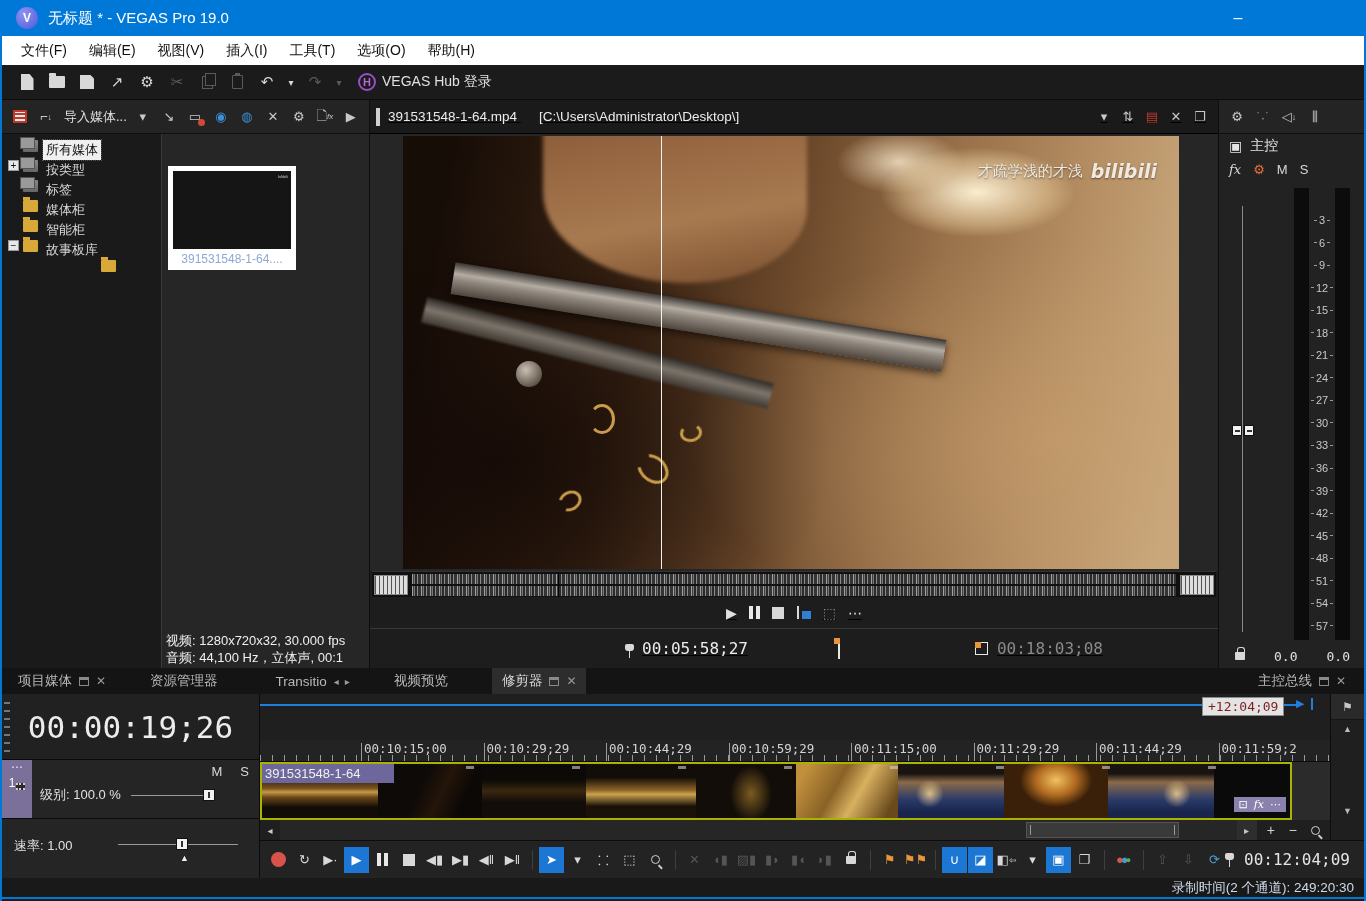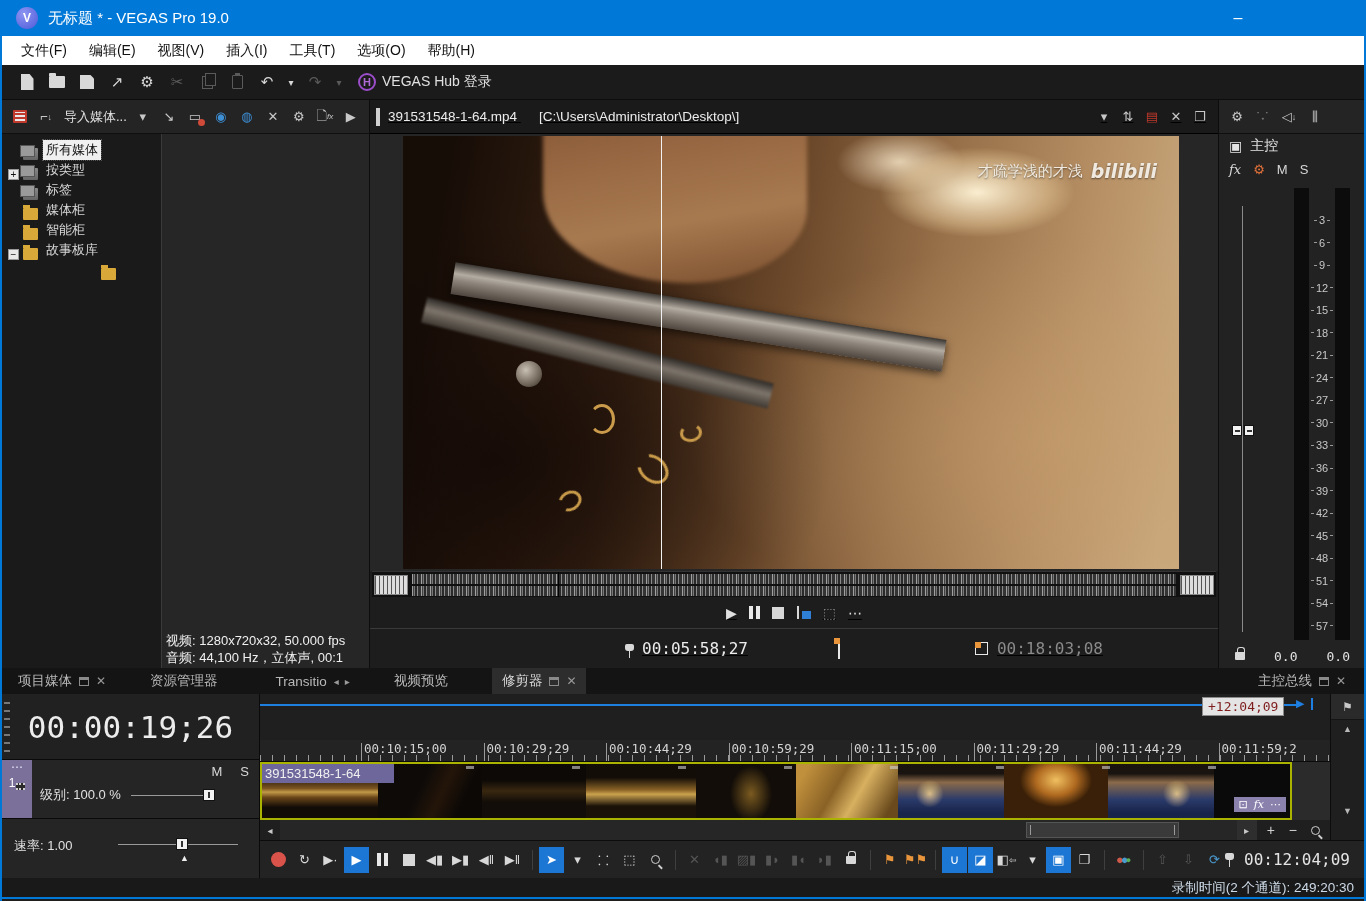--- a/index.html
+++ b/index.html
@@ -51,21 +51,21 @@
   .pbtn .red-grid { width:14px; height:13px; background:#c0392b; position:relative; border-radius:1px; }
   .pbtn .red-grid::before { content:""; position:absolute; inset:2px; background:
      linear-gradient(#c0392b,#c0392b), repeating-linear-gradient(90deg,#fff 0 2px,#c0392b 2px 4px); background-blend-mode:normal;
      background: repeating-linear-gradient(0deg,#e8e8e8 0 2px,#c0392b 2px 4px); }
   .import-label { color:#e0e0e0; font-size:13px; margin:0 4px; }
   .blue { color:#3d8fd6 !important; }
   .reddot { position:relative; }
   .reddot::after { content:""; position:absolute; right:2px; bottom:3px; width:7px; height:7px; border-radius:50%; background:#d04a3a; }
   .media-body { flex:1; display:flex; min-height:0; }
   .media-tree { width:160px; background:#1a1a1a; border-right:1px solid #3a3a3a; padding-top:6px; }
-  .tree-row { display:flex; align-items:flex-end; height:20px; padding-left:6px; color:#d8d8d8; font-size:13px; }
+  .tree-row { display:flex; align-items:flex-start; height:20px; padding-left:6px; color:#d8d8d8; font-size:13px; }
   .tree-row .expand { width:11px; height:11px; border:1px solid #9a9a9a; background:#e8e8e8; color:#111;
         font-size:10px; line-height:9px; text-align:center; margin-right:4px; flex:0 0 auto; }
   .tree-row .t-icon { width:15px; height:12px; margin-right:5px; flex:0 0 auto; position:relative;
         background:linear-gradient(#888,#666); border-radius:1px; }
   .tree-row .t-icon::before { content:""; position:absolute; left:-3px; top:-3px; width:13px; height:10px; background:#9a9a9a; border:1px solid #555; }
   .tree-row .t-icon.folder { background:#d8a838; }
   .tree-row .t-icon.folder::before { content:""; position:absolute; left:0; top:-3px; width:7px; height:3px; background:#d8a838; border:none; }
   .tree-row.lvl1 { padding-left:36px;gap:48px; }
   .t-label { padding:1px 3px; }
   .t-label.sel { background:#f0f0f0; color:#111; outline:1px dotted #555; }
@@ -352,22 +352,28 @@
               <span class="t-label">故事板库</span>
             </div>
 
             <div class="tree-row lvl1">
               <span class="expand" style="visibility: hidden;"></span>
               <span class="t-icon folder"></span>
               <span class="t-label">主时间轴</span>
             </div>
           </div>
         <div class="media-thumbs">
+          <div class="thumb-card">
+            <div class="thumb-img">
+              <span class="bili-mini">bilibili</span>
+            </div>
+            <div class="thumb-cap">391531548-1-64....</div>
+          </div>
           <div class="media-info">
-            <div>视频: 1280x720x32, 50.000 fps</div>
+            <div>视频: 1280x720x32, 30.000 fps</div>
             <div>音频: 44,100 Hz，立体声, 00:1</div>
           </div>
         </div>
       </div>
     </div>
 
     <div class="trimmer">
       <div class="trim-header">
         <div class="trim-grip"></div>
         <div class="trim-file">

